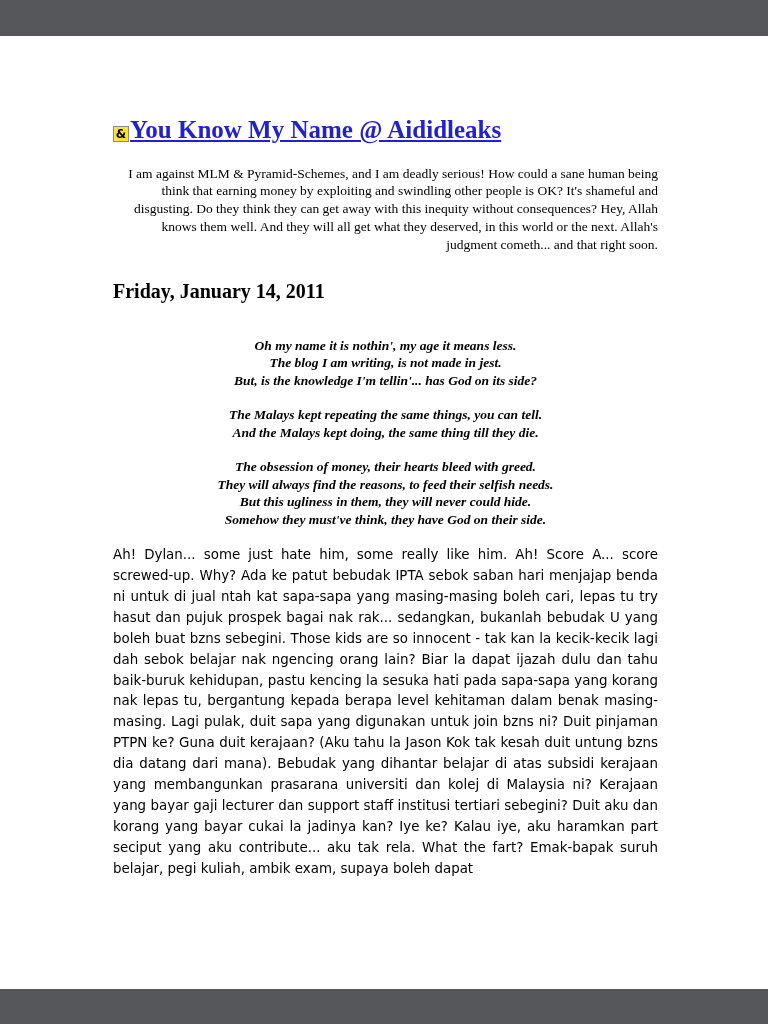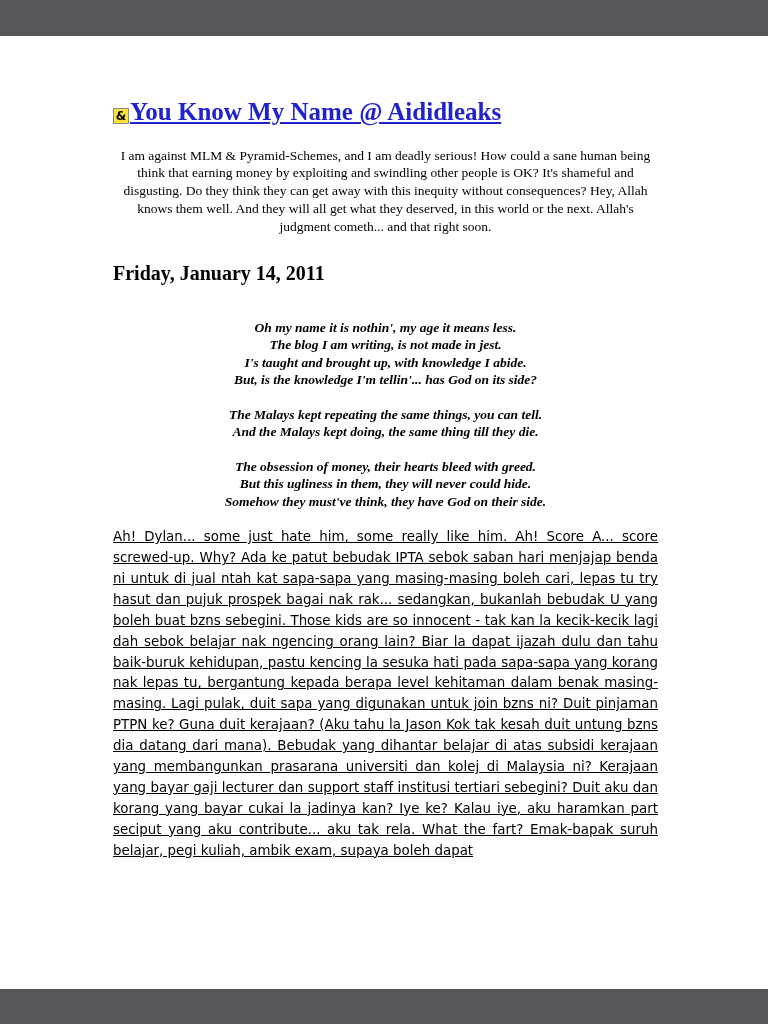--- a/index.html
+++ b/index.html
@@ -20,21 +20,21 @@
     background: #56575a;
   }
   .viewer-bar.top { top: 0; height: 36px; }
   .viewer-bar.bottom { bottom: 0; height: 35px; }
 
   .page {
     position: absolute;
     top: 36px;
     left: 113px;
     width: 545px;
-    padding-top: 62px;
+    padding-top: 80px;
   }
 
   h1.blog-title {
     margin: 0;
     font-family: "Liberation Serif", serif;
     font-size: 25px;
     font-weight: bold;
     line-height: 1.1;
     white-space: nowrap;
   }
@@ -56,21 +56,21 @@
     line-height: 14px;
     text-align: center;
     vertical-align: baseline;
     margin-right: 1px;
   }
 
   .blog-description {
     margin: 21px 0 8px 0;
     font-size: 13.5px;
     line-height: 1.32;
-    text-align: center;
+    text-align: right;
   }
 
   h2.date-heading {
     margin: 26px 0 0 0;
     font-size: 20px;
     font-weight: bold;
     line-height: 1.15;
   }
 
   h3.post-title {
@@ -90,21 +90,20 @@
   }
   .stanza { margin: 0 0 17px 0; }
   .poem-line { display: block; }
 
   .body-text {
     margin: 8px 0 0 0;
     font-family: "DejaVu Sans", sans-serif;
     font-size: 13.4px;
     line-height: 1.56;
     text-align: justify;
-    text-decoration: underline;
   }
 </style>
 </head>
 <body>
 
 <div>
 
   <div class="viewer-bar top"></div>
 
   <div class="page">
@@ -115,29 +114,29 @@
 
     <p class="blog-description">I am against MLM &amp; Pyramid-Schemes, and I am deadly serious! How could a sane human being think that earning money by exploiting and swindling other people is OK? It's shameful and disgusting. Do they think they can get away with this inequity without consequences? Hey, Allah knows them well. And they will all get what they deserved, in this world or the next. Allah's judgment cometh... and that right soon.</p>
 
     <h2 class="date-heading">Friday, January 14, 2011</h2>
 
 
     <div class="poem">
       <p class="stanza">
         <span class="poem-line">Oh my name it is nothin', my age it means less.</span>
         <span class="poem-line">The blog I am writing, is not made in jest.</span>
-        <span class="poem-line">I's taught and brought up, with knowledge I abide.</span>
         <span class="poem-line">But, is the knowledge I'm tellin'... has God on its side?</span>
       </p>
       <p class="stanza">
         <span class="poem-line">The Malays kept repeating the same things, you can tell.</span>
         <span class="poem-line">And the Malays kept doing, the same thing till they die.</span>
       </p>
       <p class="stanza">
         <span class="poem-line">The obsession of money, their hearts bleed with greed.</span>
+        <span class="poem-line">They will always find the reasons, to feed their selfish needs.</span>
         <span class="poem-line">But this ugliness in them, they will never could hide.</span>
         <span class="poem-line">Somehow they must've think, they have God on their side.</span>
       </p>
     </div>
 
     <p class="body-text">Ah! Dylan... some just hate him, some really like him. Ah! Score A... score screwed-up. Why? Ada ke patut bebudak IPTA sebok saban hari menjajap benda ni untuk di jual ntah kat sapa-sapa yang masing-masing boleh cari, lepas tu try hasut dan pujuk prospek bagai nak rak... sedangkan, bukanlah bebudak U yang boleh buat bzns sebegini. Those kids are so innocent - tak kan la kecik-kecik lagi dah sebok belajar nak ngencing orang lain? Biar la dapat ijazah dulu dan tahu baik-buruk kehidupan, pastu kencing la sesuka hati pada sapa-sapa yang korang nak lepas tu, bergantung kepada berapa level kehitaman dalam benak masing-masing. Lagi pulak, duit sapa yang digunakan untuk join bzns ni? Duit pinjaman PTPN ke? Guna duit kerajaan? (Aku tahu la Jason Kok tak kesah duit untung bzns dia datang dari mana). Bebudak yang dihantar belajar di atas subsidi kerajaan yang membangunkan prasarana universiti dan kolej di Malaysia ni? Kerajaan yang bayar gaji lecturer dan support staff institusi tertiari sebegini? Duit aku dan korang yang bayar cukai la jadinya kan? Iye ke? Kalau iye, aku haramkan part seciput yang aku contribute... aku tak rela. What the fart? Emak-bapak suruh belajar, pegi kuliah, ambik exam, supaya boleh dapat</p>
 
   </div>
 
   <div class="viewer-bar bottom"></div>

